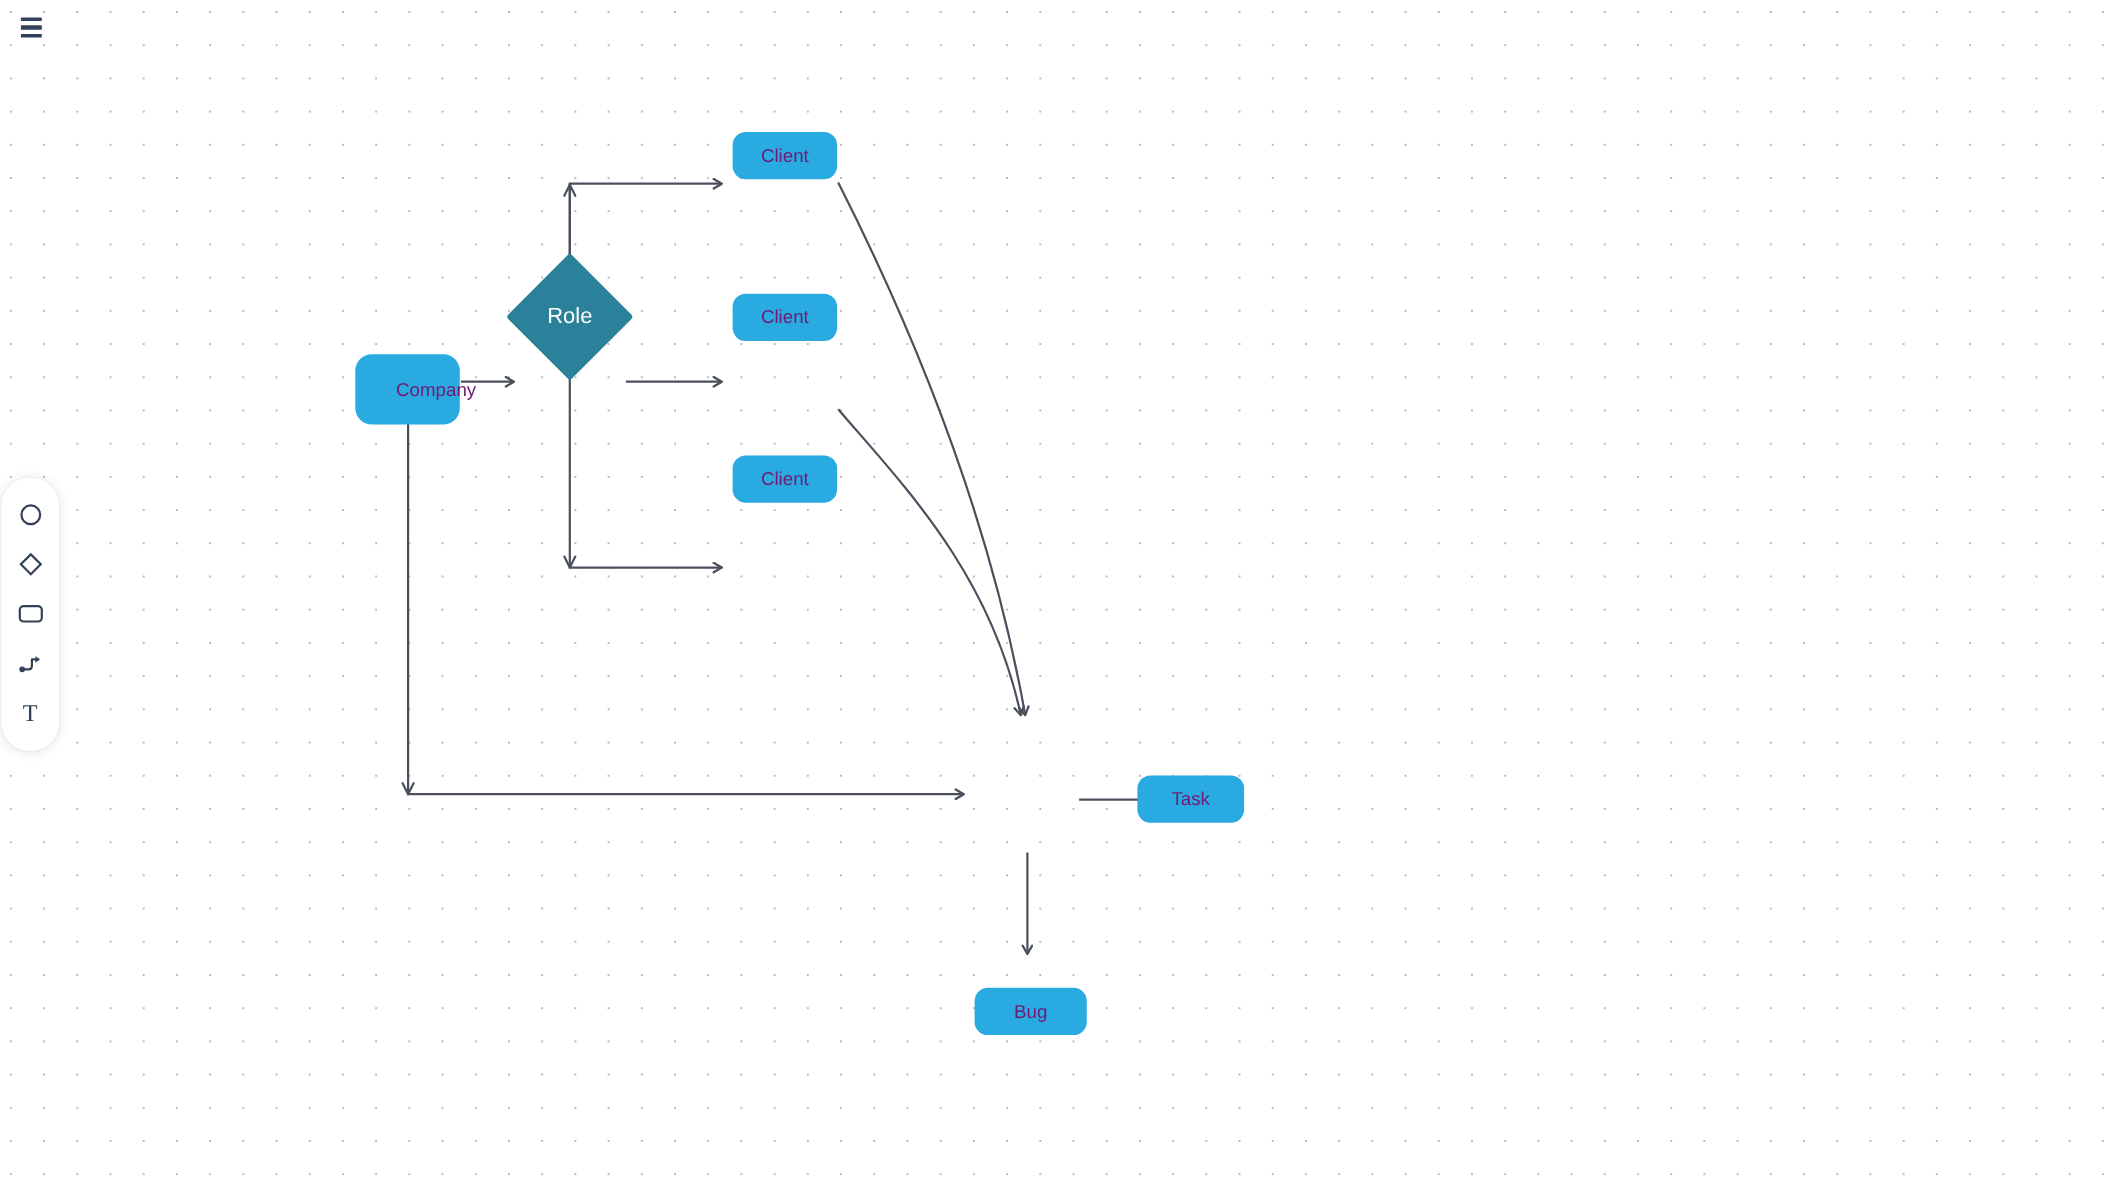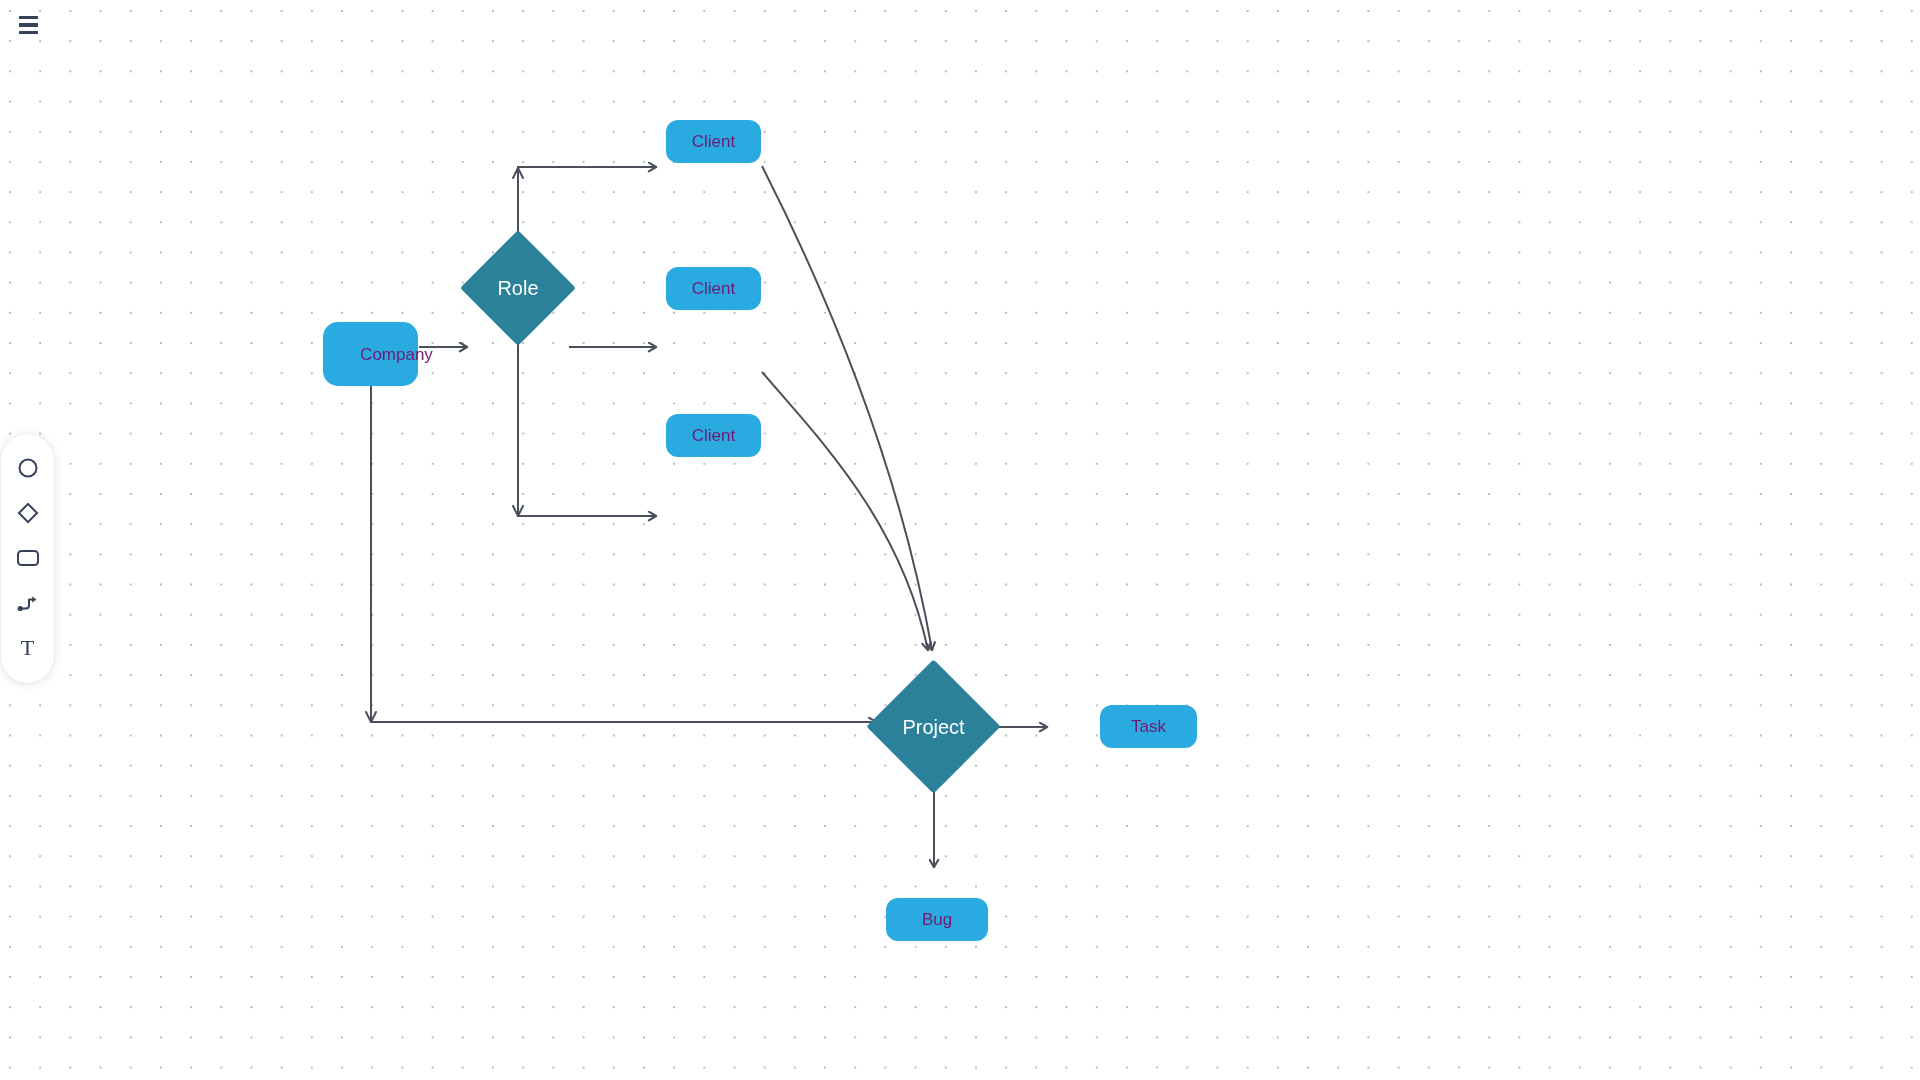--- a/index.html
+++ b/index.html
@@ -243,26 +243,22 @@
   </div>
 
   <div class="node node-rect" style="left:666px; top:267px; width:95px; height:43px;">
     <span class="node-label">Client</span>
   </div>
 
   <div class="node node-rect" style="left:666px; top:414px; width:95px; height:43px;">
     <span class="node-label">Client</span>
   </div>
 
-  <div class="node node-diamond" style="left:886px; top:679px; width:95px; height:95px; top:679px;">
-    <span class="diamond-shape"></span>
-    <span class="node-label">Project</span>
-  </div>
-
-  <div class="node node-rect" style="left:1100px; top:705px; width:97px; height:43px;">
+
+  <div class="node node-rect" style="left:1034px; top:705px; width:97px; height:43px;">
     <span class="node-label">Task</span>
   </div>
 
   <div class="node node-rect" style="left:886px; top:898px; width:102px; height:43px;">
     <span class="node-label">Bug</span>
   </div>
 
 </div>
 
 </body></html>

